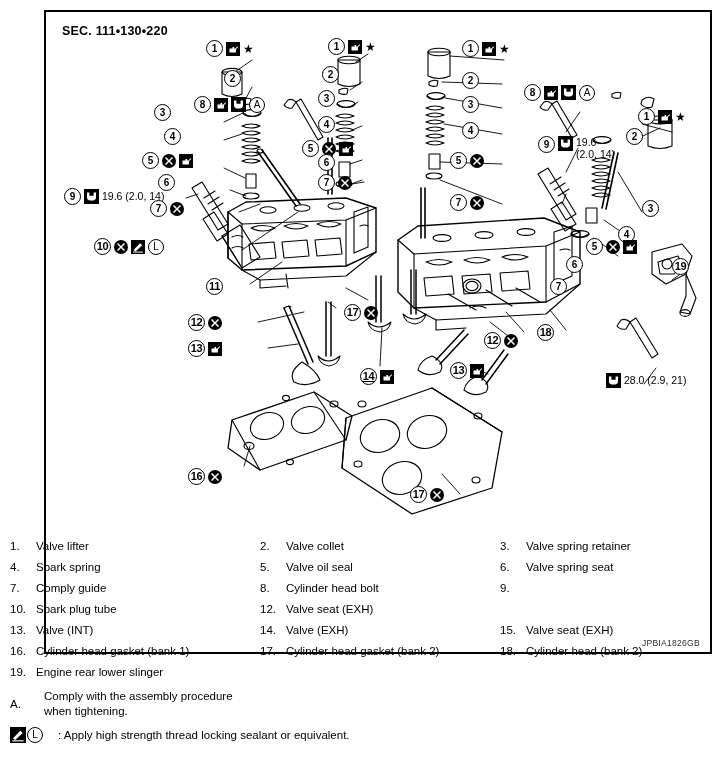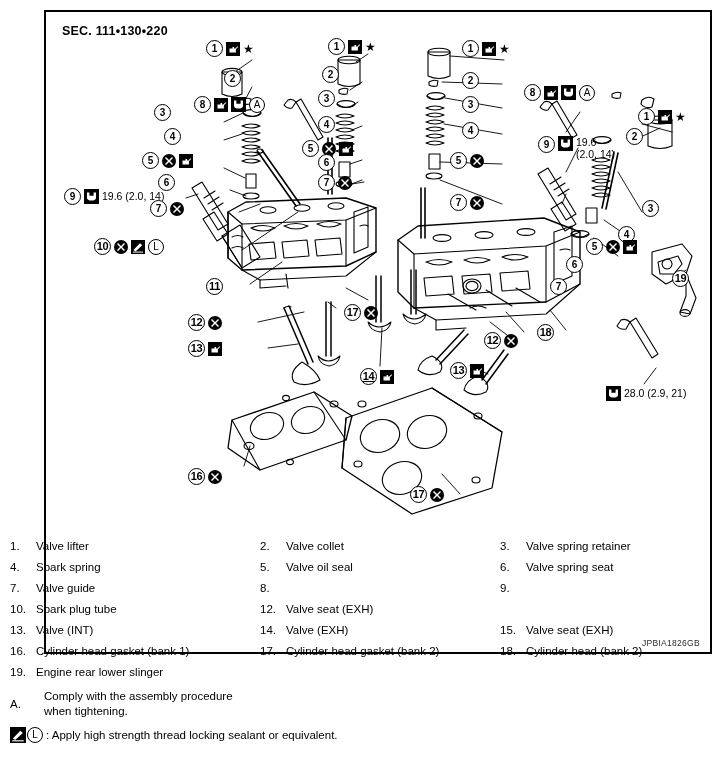--- a/index.html
+++ b/index.html
@@ -137,21 +137,21 @@
   #footnote {
     position: absolute;
     left: 10px;
     top: 727px;
     display: flex;
     align-items: center;
     gap: 1px;
     font-size: 11.5px;
     white-space: nowrap;
   }
-  #footnote .fn-text { margin-left: 2px; }
+  #footnote .fn-text { margin-left: 14px; }
 </style>
 </head>
 <body>
 
 <div id="page">
 
   <div id="figure-frame">
 
     <div id="section-title">SEC. 111•130•220</div>
     <div id="figure-id">JPBIA1826GB</div>
@@ -722,25 +722,25 @@
     </div>
 
     <div class="callout" style="left:520px; top:244px;">
       <span class="num-circle">6</span>
     </div>
 
     <div class="callout" style="left:504px; top:266px;">
       <span class="num-circle">7</span>
     </div>
 
-    <div class="callout" style="left:626px; top:246px;margin-top:12px;">
+    <div class="callout" style="left:626px; top:246px;">
       <span class="num-circle wide">19</span>
     </div>
 
-    <div class="callout" style="left:560px; top:374px;">
+    <div class="callout" style="left:560px; top:361px;">
       <svg class="icon-box" width="15" height="15" viewBox="0 0 15 15">
         <rect x="0" y="0" width="15" height="15" fill="#000"></rect>
         <path d="M3,3.5 l2.4,0 l0,3.2 l4.2,0 l0,-3.2 l2.4,0 l0,5.2 q0,2.8 -4.5,2.8 q-4.5,0 -4.5,-2.8 Z" fill="#fff"></path>
       </svg>
       <span class="torque-text">28.0 (2.9, 21)</span>
     </div>
 
   </div>
 
   <div id="legend">
@@ -771,24 +771,25 @@
       </div>
       <div class="legend-cell c3">
         <span class="legend-idx">6.</span>
         <span class="legend-label">Valve spring seat</span>
       </div>
     </div>
 
     <div class="legend-row">
       <div class="legend-cell c1">
         <span class="legend-idx">7.</span>
-        <span class="legend-label">Valve guide</span>
+        <span class="legend-label">Comply guide</span>
       </div>
       <div class="legend-cell c2">
         <span class="legend-idx">8.</span>
+        <span class="legend-label">Cylinder head bolt</span>
       </div>
       <div class="legend-cell c3">
         <span class="legend-idx">9.</span>
       </div>
     </div>
 
     <div class="legend-row">
       <div class="legend-cell c1">
         <span class="legend-idx">10.</span>
         <span class="legend-label">Spark plug tube</span>

